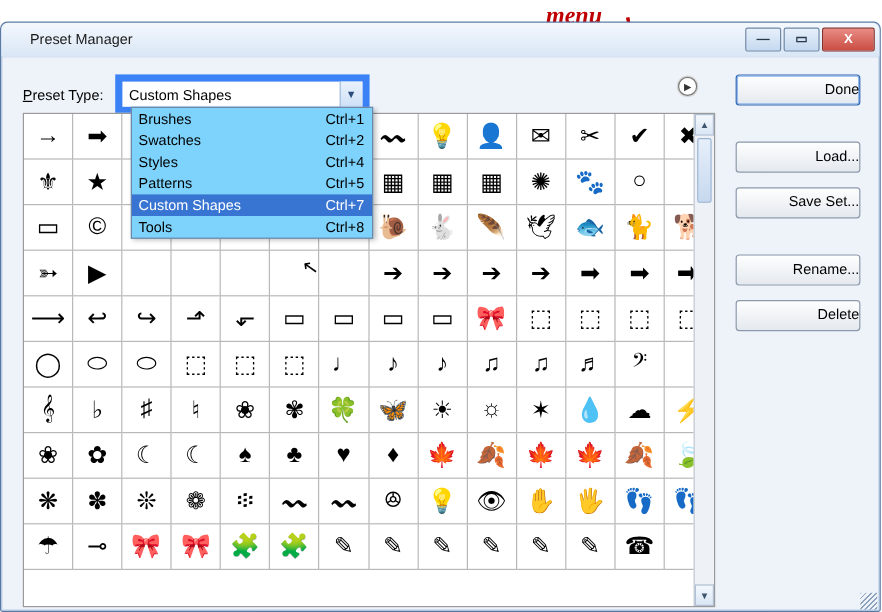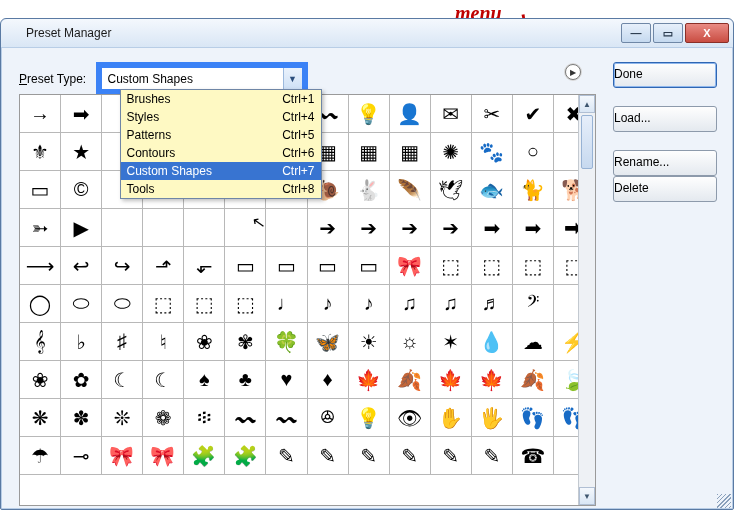--- a/index.html
+++ b/index.html
@@ -1,46 +1,46 @@
 <!DOCTYPE html>
 <html><head>
 <meta charset="utf-8">
 <style>
   html,body{margin:0;padding:0;font-family:"Segoe UI",Tahoma,sans-serif;font-size:12px;background:#fff;}
   .stage{position:relative;width:735px;height:510px;}
   .callout{position:absolute;top:2px;left:455px;color:#bf0000;font:italic bold 20px Georgia,serif;}
   .arrow{position:absolute;top:8px;left:514px;color:#bf0000;font-size:26px;transform:rotate(35deg);}
   .win{position:absolute;left:0;top:18px;width:732px;height:490px;background:#eef3fa;border:1px solid #5a7aa3;border-radius:6px 6px 2px 2px;box-shadow:0 0 0 1px #b8cde6 inset;}
   .titlebar{height:28px;background:linear-gradient(#f4f8fd,#d9e6f5);border-bottom:1px solid #b8cde6;border-radius:6px 6px 0 0;display:flex;align-items:center;}
-  .titlebar .t{padding-left:13px;color:#1a1a1a;margin-left:12px;}
+  .titlebar .t{padding-left:24px;color:#1a1a1a;}
   .winbtns{margin-left:auto;display:flex;gap:2px;padding-right:4px;}
   .wbtn{width:28px;height:18px;border:1px solid #6f87a6;border-radius:2px;background:linear-gradient(#e7f0fb,#c5d9ef);display:flex;align-items:center;justify-content:center;font:bold 11px/1 sans-serif;color:#2a3a4e;}
   .wbtn.cl{width:42px;background:linear-gradient(#e98b84,#c94d42);color:#fff;border-color:#8a2f27;}
   .client{position:relative;padding:10px 26px 10px 10px;height:calc(100% - 28px);box-sizing:border-box;text-decoration:underline;}
   .left{position:absolute;left:18px;top:14px;}
   .calloutMenu{position:absolute;right:152px;top:16px;}
   .flybtn{width:14px;height:14px;border:1px solid #7a7a7a;border-radius:50%;background:#fff;display:flex;align-items:center;justify-content:center;font-size:8px;color:#333;box-shadow:0 0 0 1px #d6d6d6;}
   .lbl{display:inline-block;margin-right:6px;}
   .lbl u{text-decoration:underline;}
   .combo{display:inline-flex;align-items:center;width:200px;height:21px;background:#fff;border:6px solid #3b82f6;position:relative;}
   .combo .val{flex:1;padding:0 6px;color:#000;}
   .combo .cbtn{width:18px;height:100%;background:linear-gradient(#eaf2fc,#cfe1f6);border-left:1px solid #9cb9dd;display:flex;align-items:center;justify-content:center;color:#2a4d7c;font-size:9px;}
-  .dropdown{position:absolute;left:18px;top:21px;width:200px;background:#fef9c3;border:1px solid #6f86a6;box-shadow:2px 2px 4px rgba(0,0,0,.25);z-index:20;}
+  .dropdown{position:absolute;left:7px;top:21px;width:200px;background:#7dd3fc;border:1px solid #6f86a6;box-shadow:2px 2px 4px rgba(0,0,0,.25);z-index:20;}
   .dditem{display:flex;padding:2px 6px;color:#000;}
   .dditem .sc{margin-left:auto;}
   .dditem.sel{background:#3874d1;color:#fff;}
   .cursor{position:absolute;left:150px;top:145px;font-size:16px;color:#000;z-index:25;transform:rotate(-10deg);}
   .grid{position:absolute;left:18px;top:46px;width:575px;height:410px;border:1px solid #9a9a9a;background:#fff;overflow:hidden;}
   .gwrap{display:grid;grid-template-columns:repeat(14,1fr);}
   .cell{border-right:1px solid #b8b8b8;border-bottom:1px solid #b8b8b8;height:37px;display:flex;align-items:center;justify-content:center;font-size:20px;color:#000;}
   .scrollbar{position:absolute;right:0;top:0;bottom:0;width:16px;background:#eef1f5;border-left:1px solid #c3c9d0;}
   .sarrow{height:16px;background:linear-gradient(#f4f8fd,#d9e6f5);border:1px solid #b0bfd4;display:flex;align-items:center;justify-content:center;font-size:8px;color:#3e566f;}
   .thumb{margin:2px;height:52px;background:linear-gradient(#e6eefa,#c7d9ef);border:1px solid #97b2d4;border-radius:2px;}
   .rightcol{position:absolute;right:18px;top:14px;width:102px;}
-  .btn{display:block;width:100%;height:24px;margin-bottom:0;background:linear-gradient(#fefefe,#e4e9ef);border:1px solid #8d9aab;border-radius:3px;color:#000;text-align:left;line-height:22px;cursor:default;}
+  .btn{display:block;width:100%;height:24px;margin-bottom:12px;background:linear-gradient(#fefefe,#e4e9ef);border:1px solid #8d9aab;border-radius:3px;color:#000;text-align:right;line-height:22px;cursor:default;}
   .btn.primary{border:1px solid #2f66b3;box-shadow:0 0 0 1px #8fb7ec inset;}
   .spacer{height:18px;}
   .resize{position:absolute;right:2px;bottom:2px;width:14px;height:14px;background:repeating-linear-gradient(135deg,#8aa0bb 0 1px,transparent 1px 3px);}
 </style>
 </head>
 <body>
 
 <div class="stage">
   <div class="callout">menu</div>
   <div class="arrow">➘</div>
@@ -60,30 +60,30 @@
         <span class="lbl"><u>P</u><span>reset Type:</span></span>
         <span class="combo">
           <span class="val">Custom Shapes</span>
           <span class="cbtn">▼</span>
           <div class="dropdown" id="dd">
               <div class="dditem">
                 <span>Brushes</span>
                 <span class="sc">Ctrl+1</span>
               </div>
               <div class="dditem">
+                <span>Swatches</span>
+                <span class="sc">Ctrl+2</span>
+              </div>
+              <div class="dditem">
                 <span>Styles</span>
                 <span class="sc">Ctrl+4</span>
               </div>
               <div class="dditem">
                 <span>Patterns</span>
                 <span class="sc">Ctrl+5</span>
-              </div>
-              <div class="dditem">
-                <span>Contours</span>
-                <span class="sc">Ctrl+6</span>
               </div>
               <div class="dditem sel">
                 <span>Custom Shapes</span>
                 <span class="sc">Ctrl+7</span>
               </div>
               <div class="dditem">
                 <span>Tools</span>
                 <span class="sc">Ctrl+8</span>
               </div>
             </div>
@@ -243,20 +243,21 @@
           <div class="thumb"></div>
           <div style="flex:1"></div>
           <div class="sarrow" style="position:absolute;bottom:0;left:0;right:0">▼</div>
         </div>
       </div>
 
       <div class="rightcol">
         <span class="btn primary">Done</span>
         <div class="spacer"></div>
         <span class="btn">Load...</span>
+        <span class="btn">Save Set...</span>
         <div class="spacer"></div>
         <span class="btn">Rename...</span>
         <span class="btn">Delete</span>
       </div>
 
       <div class="resize"></div>
     </div>
   </div>
 </div>
 

